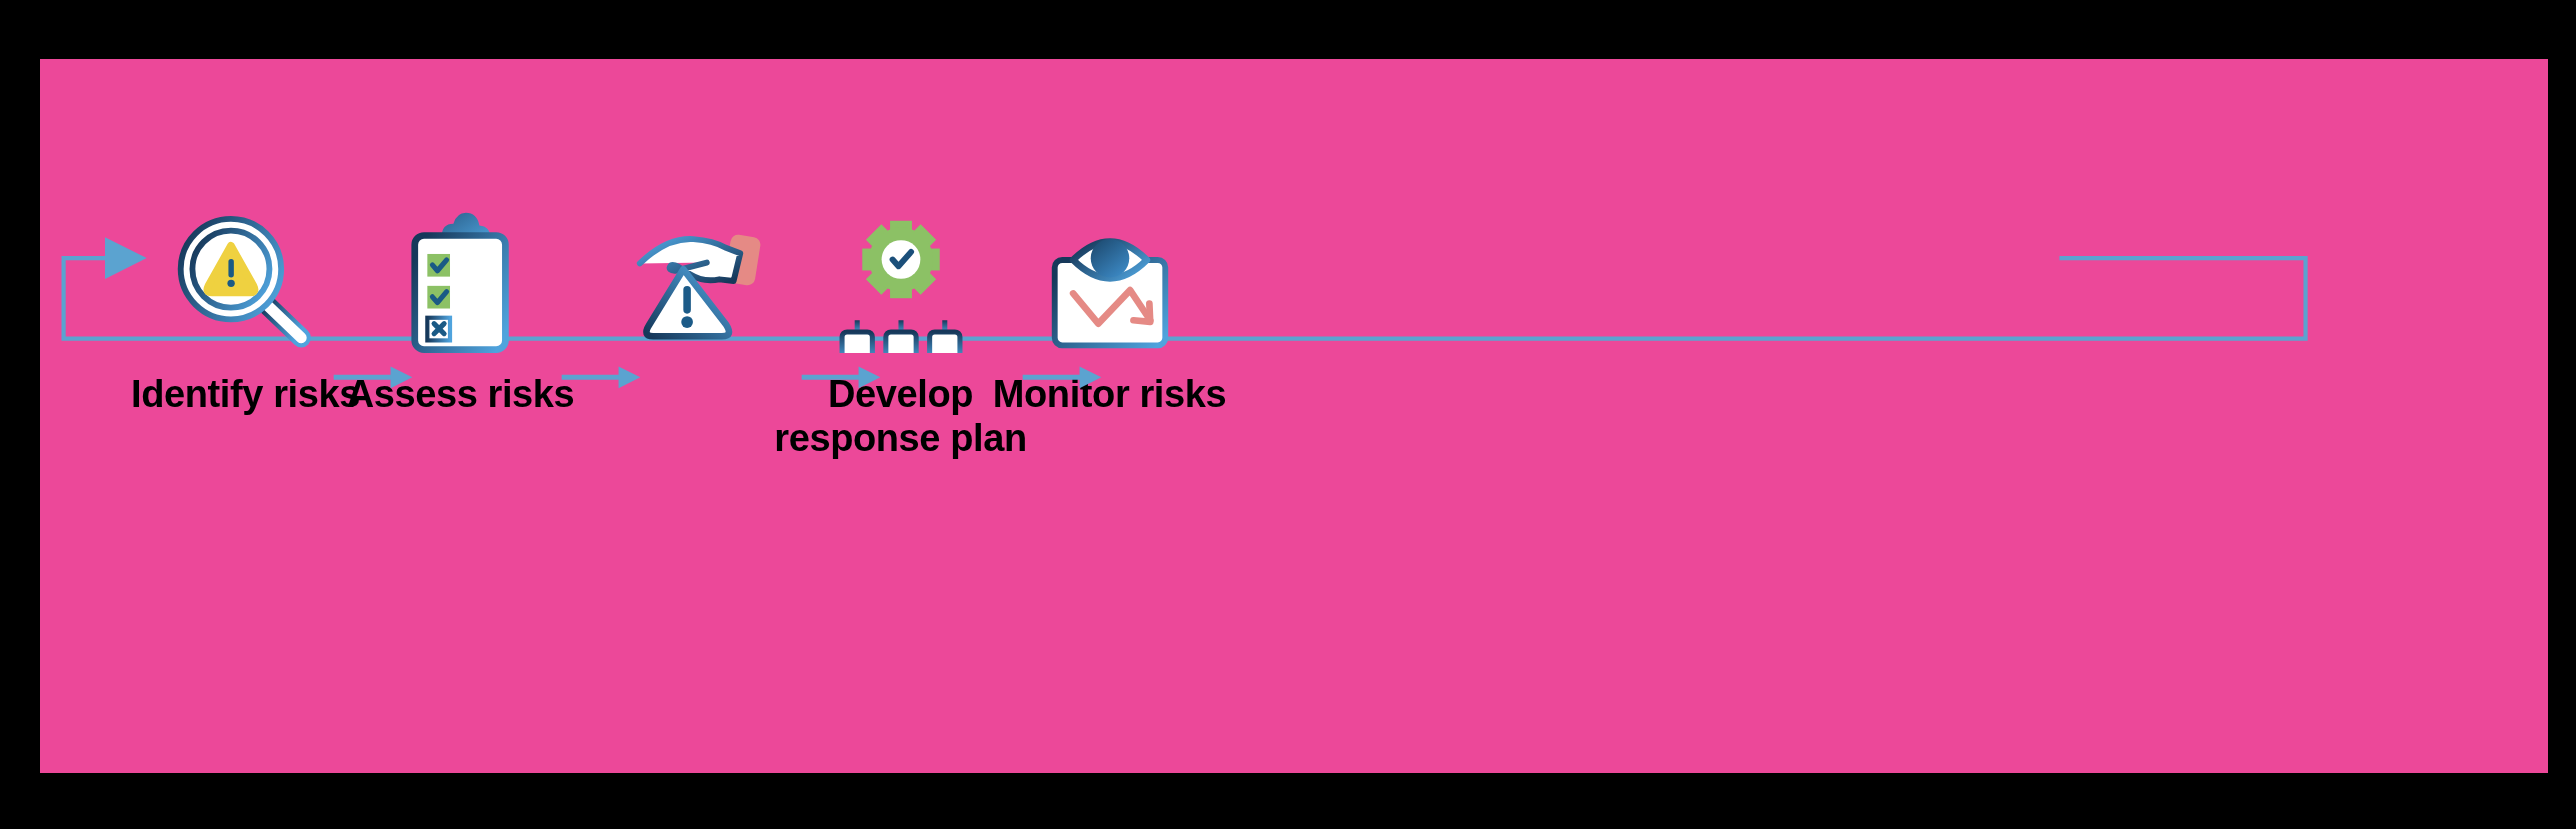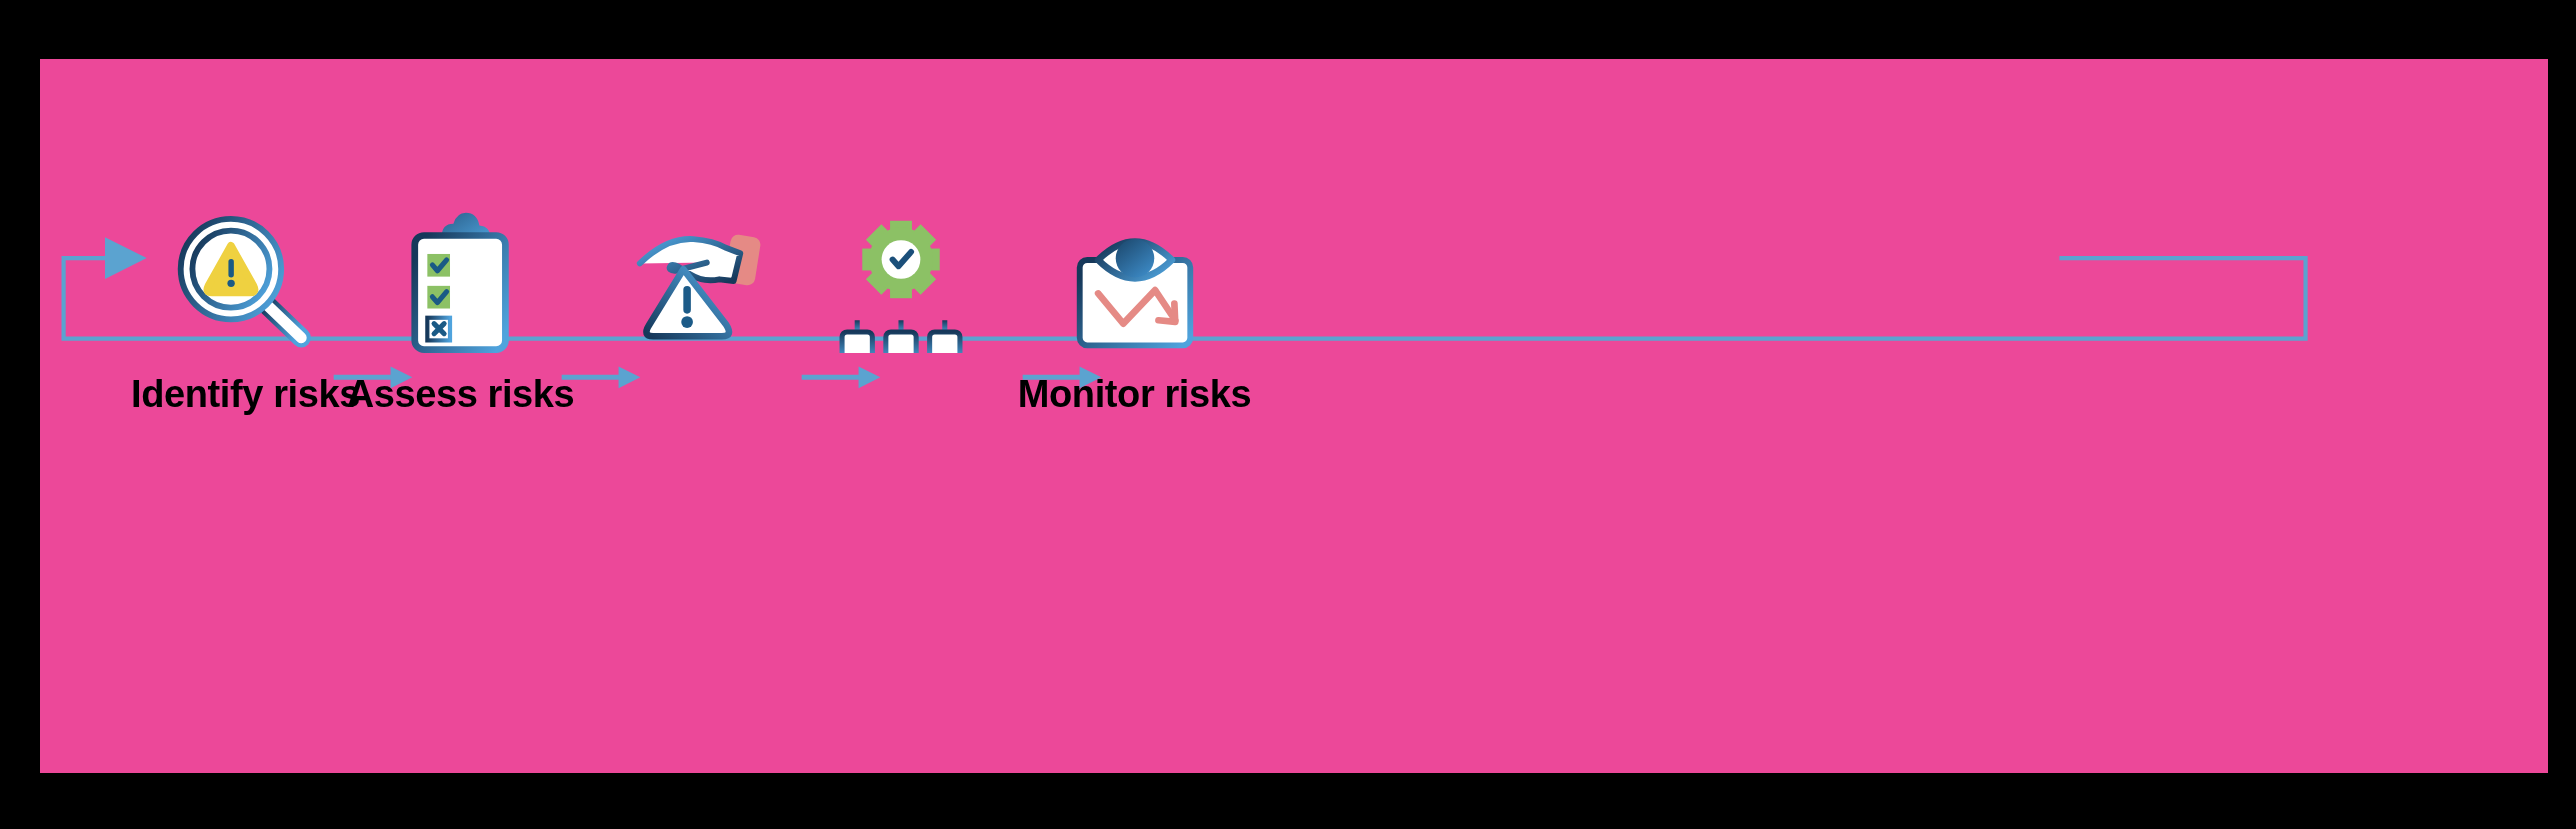--- a/index.html
+++ b/index.html
@@ -64,21 +64,21 @@
     text-align: center;
     line-height: 1.18;
     letter-spacing: -0.4px;
     white-space: pre-line;
   }
 
   .step-1 { left: 67px; }
   .step-2 { left: 282px; }
   .step-3 { left: 522px; }
   .step-4 { left: 722px; }
-  .step-5 { left: 956px; }
+  .step-5 { left: 931px; }
 
   
   .conn {
     position: absolute;
     top: 304px;
   }
 
   
   #loopback {
     position: absolute;
@@ -216,20 +216,22 @@
 
             <path d="M76 94 L76 126" stroke="url(#g4)" stroke-width="6"></path>
             <path d="M24 126 L128 126" stroke="url(#g4)" stroke-width="6"></path>
             <path d="M24 126 L24 142 M76 126 L76 142 M128 126 L128 142" stroke="url(#g4)" stroke-width="6"></path>
 
             <rect x="6" y="140" width="36" height="34" rx="6" fill="#ffffff" stroke="url(#g4)" stroke-width="6"></rect>
             <rect x="58" y="140" width="36" height="34" rx="6" fill="#ffffff" stroke="url(#g4)" stroke-width="6"></rect>
             <rect x="110" y="140" width="36" height="34" rx="6" fill="#ffffff" stroke="url(#g4)" stroke-width="6"></rect>
           </svg>
         </div>
+        <div class="step-label">Develop
+response plan</div>
       </div>
 
       <div class="step step-5">
         <div class="icon-box">
           <svg width="134" height="130" viewBox="0 0 160 155">
             <defs>
               <linearGradient id="g5" x1="0" y1="0.2" x2="1" y2="0.9">
                 <stop offset="0" stop-color="#16385a"></stop>
                 <stop offset="1" stop-color="#4fa3dd"></stop>
               </linearGradient>

